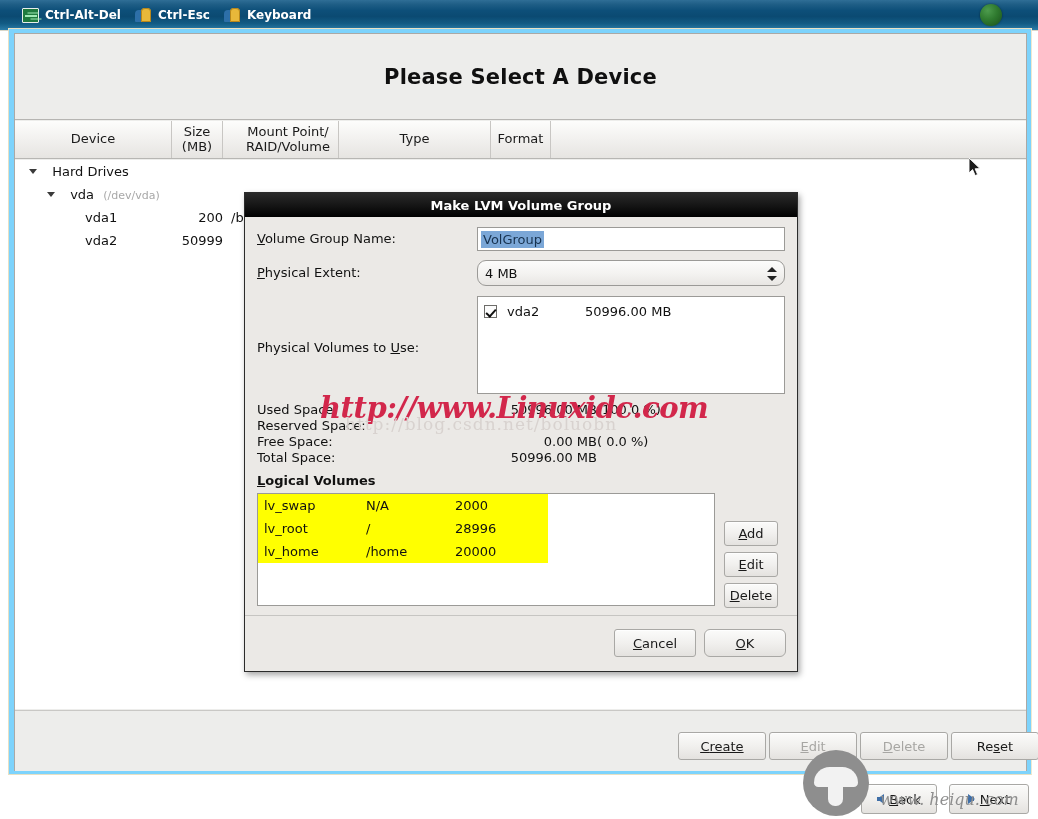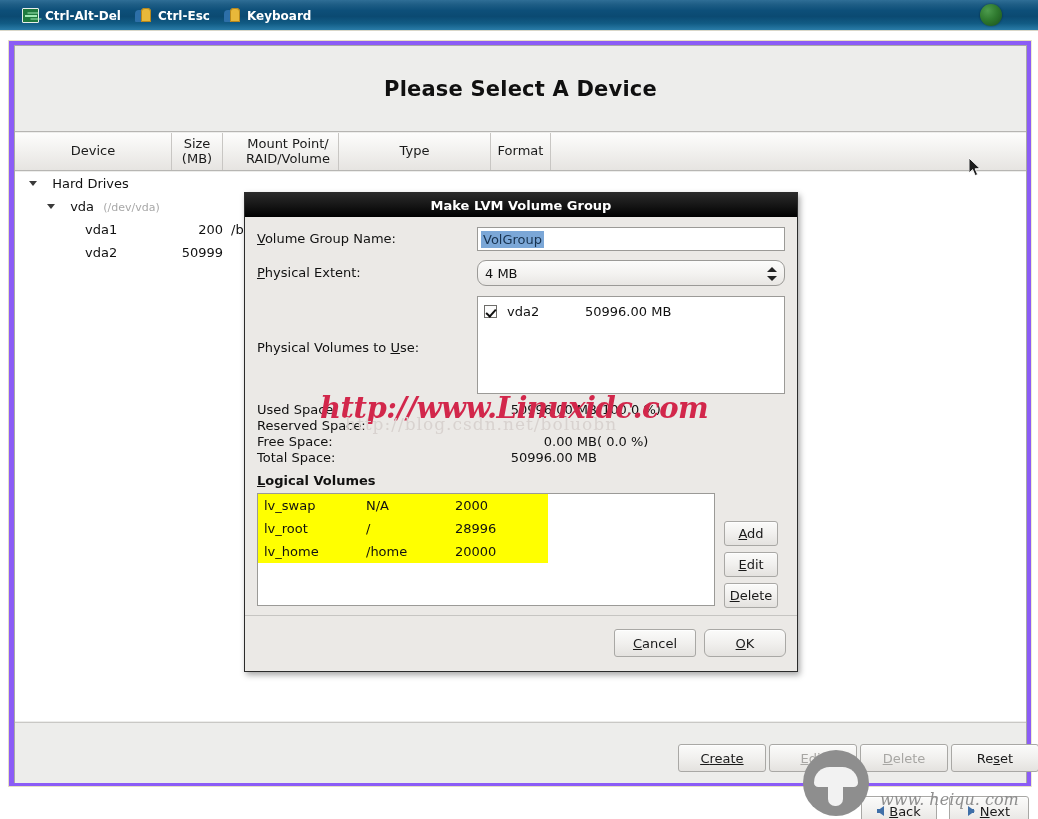--- a/index.html
+++ b/index.html
@@ -17,21 +17,21 @@
     background: #ffffff;
   }
 
   
   #vnc-bar {
     position: absolute; left: 0; top: 0;
     width: 1038px; height: 31px;
     background: linear-gradient(to bottom,
       #2f6e96 0%, #1f5e86 14%, #0d4f79 35%, #0b4a72 55%, #115b84 78%, #2a7ca8 100%);
     border-bottom: 1px solid #d9d7c9;
-    display: flex; 
+    display: flex; align-items: center;
     overflow: hidden;
   }
   .vnc-item {
     display: flex; align-items: center;
     height: 31px;
     padding: 0 10px 0 4px;
     color: #ffffff;
     font-size: 12px;
     font-weight: bold;
     white-space: nowrap;
@@ -76,23 +76,23 @@
     right: 36px; top: 4px;
     width: 22px; height: 22px;
     border-radius: 50%;
     background: radial-gradient(circle at 35% 30%, #4d9b4d 0%, #2f7a2f 45%, #1a4f1a 100%);
     box-shadow: 0 0 2px rgba(0,0,0,.5);
   }
 
   
   #inst-window {
     position: absolute;
-    left: 8px; top: 40px;
+    left: 8px; top: 28px;
     width: 1024px; height: 747px;
-    background: #8b5cf6;
+    background: #7dd3fc;
     border: 1px solid #e6e0c4;
     border-right-color: #efe9cf;
   }
   #inst-inner {
     position: absolute;
     left: 5px; top: 4px;
     width: 1013px; height: 738px;
     background: #ededeb;
     border: 1px solid #aaa9a6;
     border-bottom: none;

